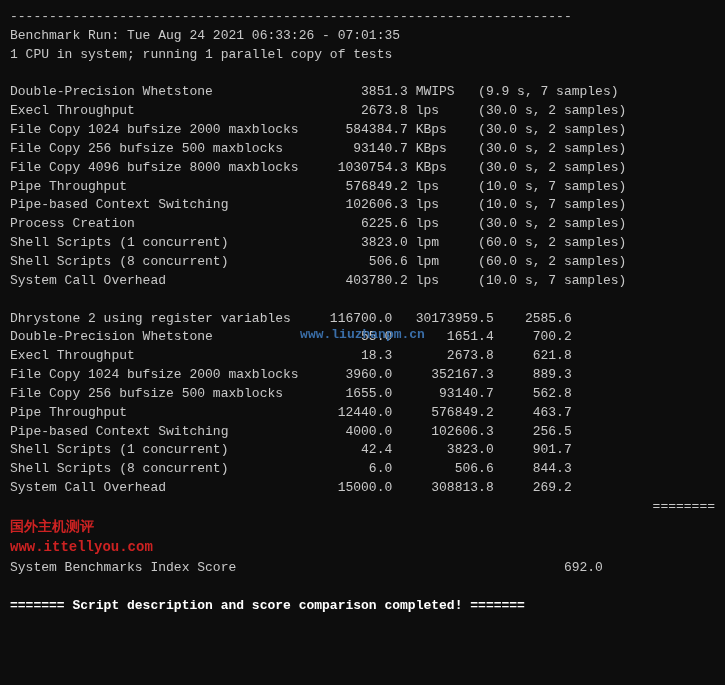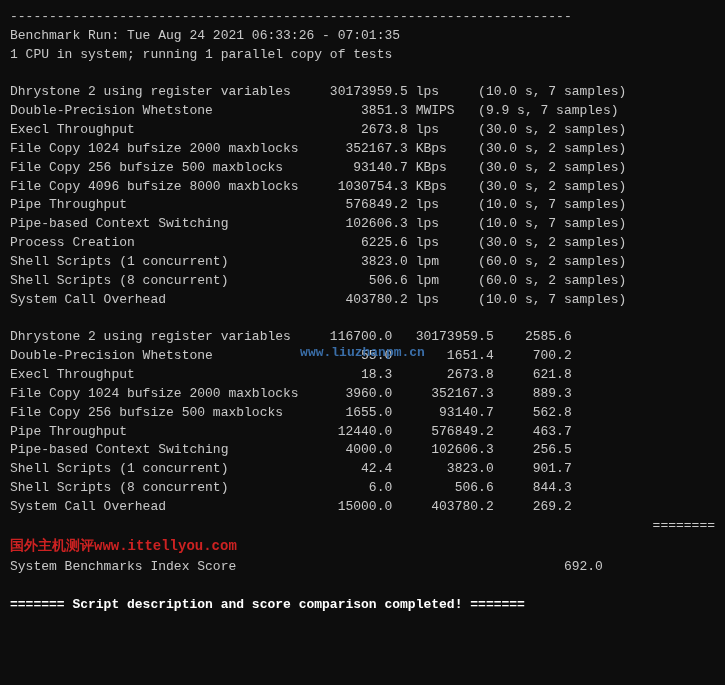--- a/index.html
+++ b/index.html
@@ -44,24 +44,23 @@
 </head>
 <body>
 
 <div class="terminal">
   <span class="line separator">------------------------------------------------------------------------</span>
   <span class="line">Benchmark Run: Tue Aug 24 2021 06:33:26 - 07:01:35</span>
   <span class="line">1 CPU in system; running 1 parallel copy of tests</span>
   <span class="line">&nbsp;</span>
 
   <div id="raw-results">
-      <span class="line">Dhrystone 2 using register variables     30173959.5 lps     (10.0 s, 7 samples)</span>
       <span class="line">Double-Precision Whetstone                   3851.3 MWIPS   (9.9 s, 7 samples)</span>
       <span class="line">Execl Throughput                             2673.8 lps     (30.0 s, 2 samples)</span>
-      <span class="line">File Copy 1024 bufsize 2000 maxblocks      352167.3 KBps    (30.0 s, 2 samples)</span>
+      <span class="line">File Copy 1024 bufsize 2000 maxblocks      584384.7 KBps    (30.0 s, 2 samples)</span>
       <span class="line">File Copy 256 bufsize 500 maxblocks         93140.7 KBps    (30.0 s, 2 samples)</span>
       <span class="line">File Copy 4096 bufsize 8000 maxblocks     1030754.3 KBps    (30.0 s, 2 samples)</span>
       <span class="line">Pipe Throughput                            576849.2 lps     (10.0 s, 7 samples)</span>
       <span class="line">Pipe-based Context Switching               102606.3 lps     (10.0 s, 7 samples)</span>
       <span class="line">Process Creation                             6225.6 lps     (30.0 s, 2 samples)</span>
       <span class="line">Shell Scripts (1 concurrent)                 3823.0 lpm     (60.0 s, 2 samples)</span>
       <span class="line">Shell Scripts (8 concurrent)                  506.6 lpm     (60.0 s, 2 samples)</span>
       <span class="line">System Call Overhead                       403780.2 lps     (10.0 s, 7 samples)</span>
     </div>
 
@@ -71,32 +70,32 @@
     <div id="index-results">
         <span class="line">Dhrystone 2 using register variables     116700.0   30173959.5    2585.6</span>
         <span class="line">Double-Precision Whetstone                   55.0       1651.4     700.2</span>
         <span class="line">Execl Throughput                             18.3       2673.8     621.8</span>
         <span class="line">File Copy 1024 bufsize 2000 maxblocks      3960.0     352167.3     889.3</span>
         <span class="line">File Copy 256 bufsize 500 maxblocks        1655.0      93140.7     562.8</span>
         <span class="line">Pipe Throughput                           12440.0     576849.2     463.7</span>
         <span class="line">Pipe-based Context Switching               4000.0     102606.3     256.5</span>
         <span class="line">Shell Scripts (1 concurrent)                 42.4       3823.0     901.7</span>
         <span class="line">Shell Scripts (8 concurrent)                  6.0        506.6     844.3</span>
-        <span class="line">System Call Overhead                      15000.0     403780.2     269.2</span>
+        <span class="line">System Call Overhead                      15000.0     308813.8     269.2</span>
       </div>
 
     <div style="position:absolute; top:16px; left:50%; transform:translateX(-50%); text-align:left; pointer-events:none; z-index:10;">
       <div class="watermark">www.liuzhanpm.cn</div>
     </div>
   </div>
 
   <div class="equal-line" id="equal-signs-line" style="white-space: pre; display: block;">                                                                        ========</div>
 
   <div style="display:flex; justify-content:space-between; align-items:flex-end; margin-bottom:2px;">
-    <div style="display:flex; flex-direction:row;">
+    <div style="display:flex; flex-direction:column;">
       <span class="watermark2">国外主机测评</span>
       <span class="watermark2">www.ittellyou.com</span>
     </div>
   </div>
 
   <div id="score-row-line">
       <span class="line">System Benchmarks Index Score                                          692.0</span>
     </div>
 
   <span class="line">&nbsp;</span>

